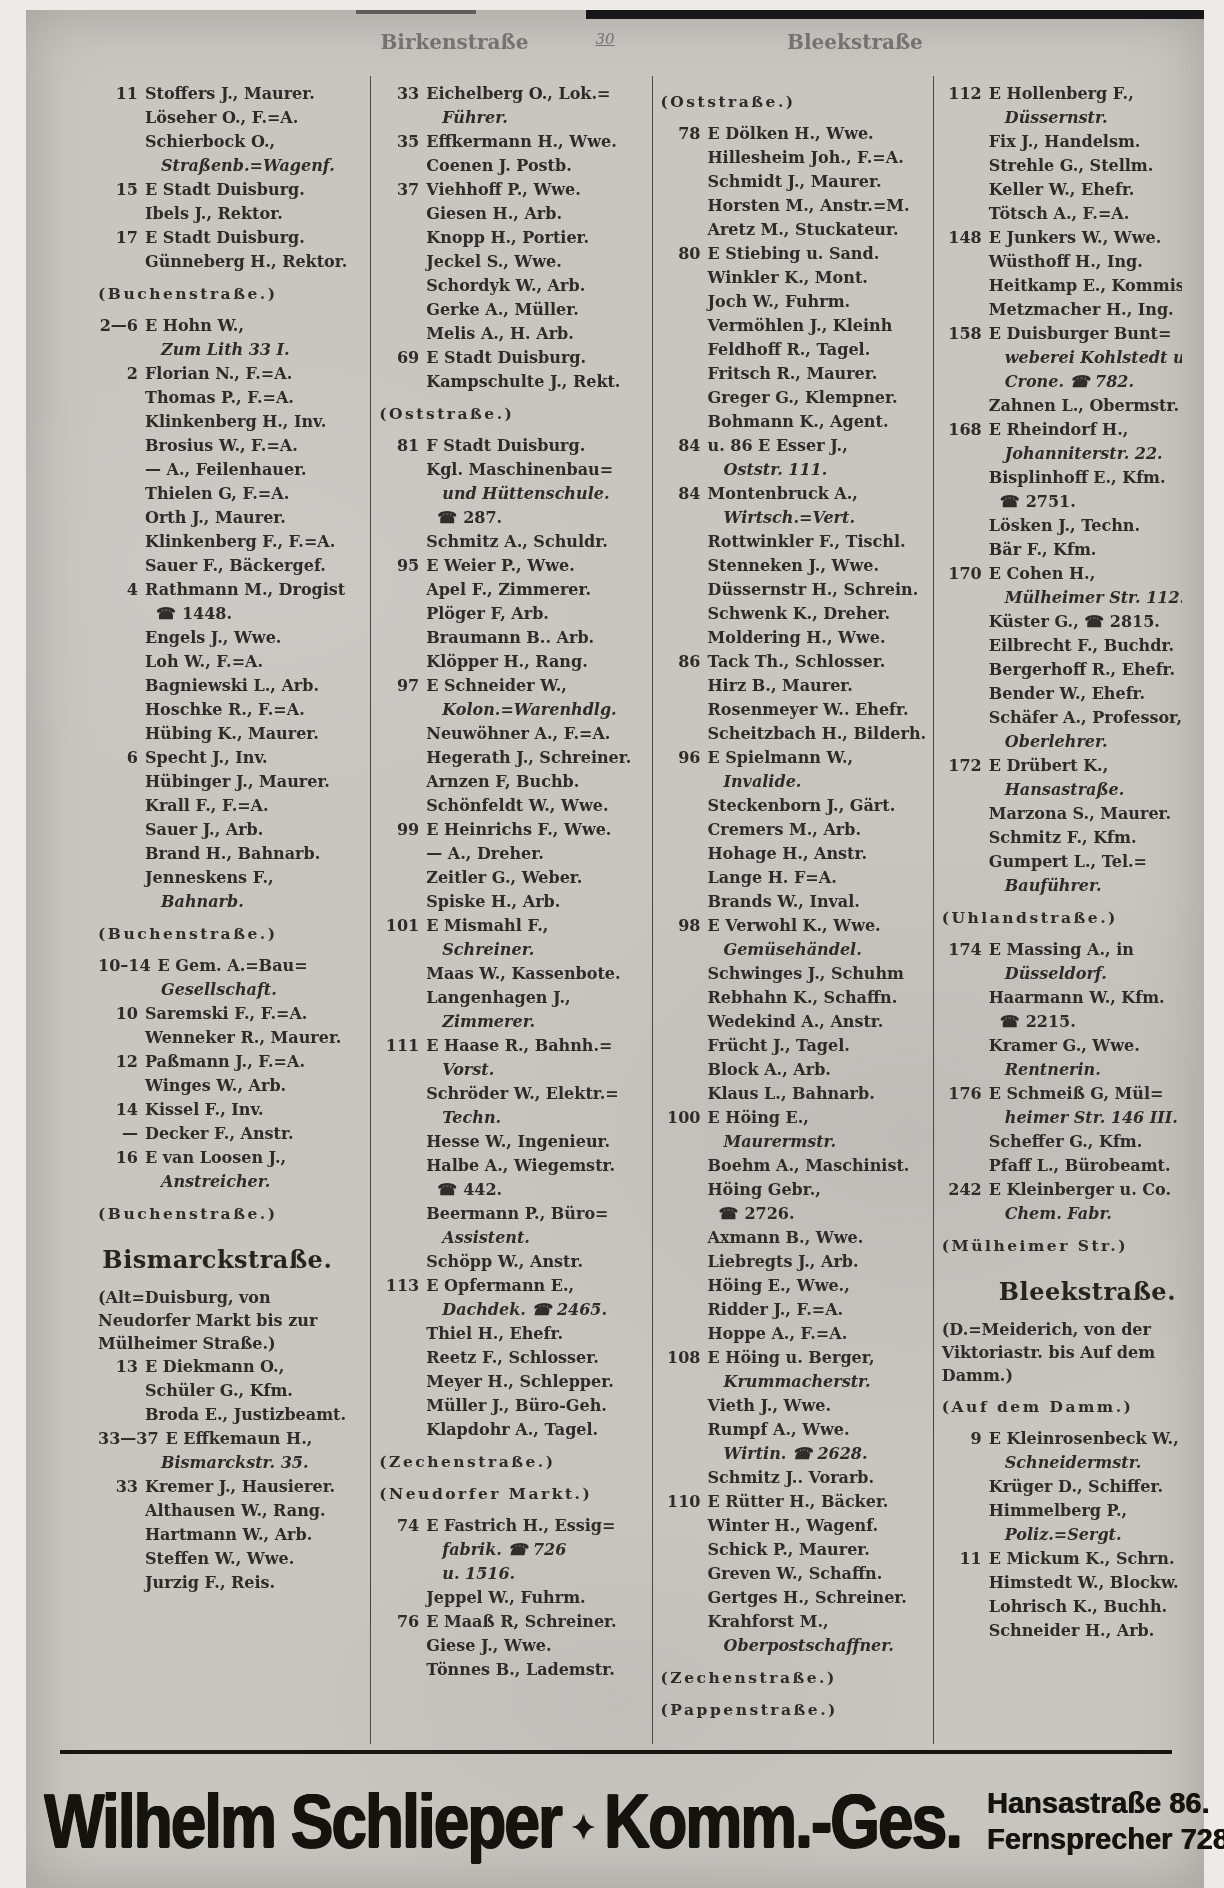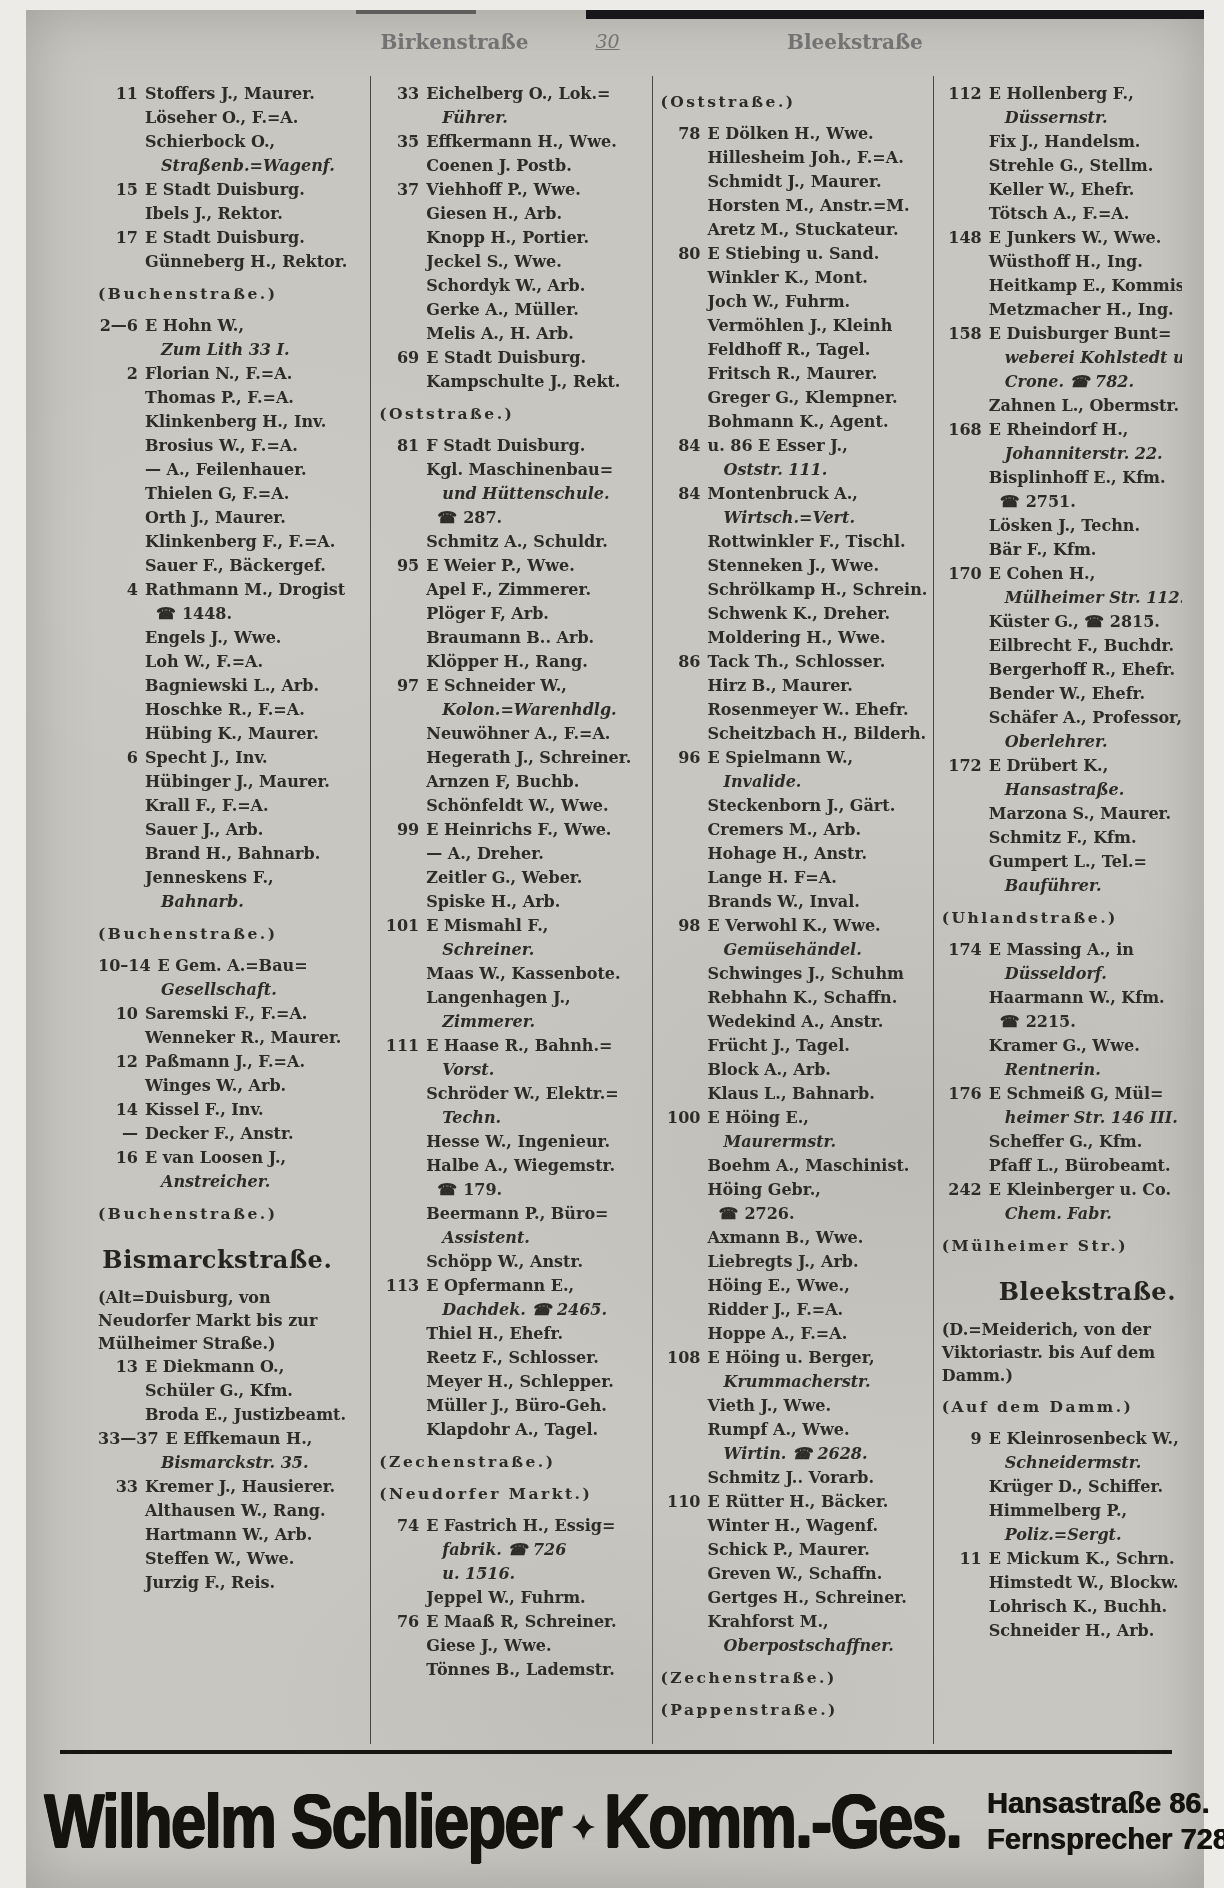--- a/index.html
+++ b/index.html
@@ -15,21 +15,21 @@
       radial-gradient(ellipse 700px 500px at 75% 60%, rgba(0,0,0,.05), rgba(0,0,0,0) 65%),
       radial-gradient(ellipse 500px 300px at 50% 90%, rgba(0,0,0,.04), rgba(0,0,0,0) 70%),
       #c7c6c1;
     box-shadow:inset 0 0 60px rgba(90,88,82,.35);
   }
   .top-smudge{position:absolute;top:0;left:560px;right:0;height:9px;background:#17161a;}
   .top-smudge2{position:absolute;top:0;left:330px;width:120px;height:4px;background:rgba(23,22,26,.55);}
 
   .page-header{position:absolute;top:30px;left:26px;right:36px;height:30px;color:#737373;}
   .ph-left{position:absolute;left:30.5%;font-size:20px;font-weight:bold;}
-  .ph-num{position:absolute;left:49%;font-size:19px;font-style:italic;text-decoration:underline;}
+  .ph-num{position:absolute;left:49%;font-size:15px;font-style:italic;text-decoration:underline;}
   .ph-right{position:absolute;left:65.5%;font-size:20px;font-weight:bold;}
 
   .columns{
     position:absolute;top:76px;left:58px;right:42px;height:1668px;
     display:flex;overflow:hidden;color:#2e2c28;
   }
   .col{flex:1 1 0;padding:6px 6px 0 8px;min-width:0;margin-left:32px;}
   .col + .col{border-left:1px solid #4a4843;}
 
   .ln{font-size:16px;line-height:24px;font-weight:bold;white-space:nowrap;display:flex;}
@@ -458,21 +458,21 @@
         <span class="txt">Techn.</span>
       </div>
       <div class="ln p">
         <span class="num"></span>
         <span class="txt">Hesse W., Ingenieur.</span>
       </div>
       <div class="ln p">
         <span class="num"></span>
         <span class="txt">Halbe A., Wiegemstr.</span>
       </div>
-      <div class="ln tel"><span class="phone-glyph">☎</span><span>179.</span></div>
+      <div class="ln tel"><span class="phone-glyph">☎</span><span>442.</span></div>
       <div class="ln p">
         <span class="num"></span>
         <span class="txt">Beermann P., Büro=</span>
       </div>
       <div class="ln w">
         <span class="num"></span>
         <span class="txt">Assistent.</span>
       </div>
       <div class="ln p">
         <span class="num"></span>
@@ -610,21 +610,21 @@
       <div class="ln p">
         <span class="num"></span>
         <span class="txt">Rottwinkler F., Tischl.</span>
       </div>
       <div class="ln p">
         <span class="num"></span>
         <span class="txt">Stenneken J., Wwe.</span>
       </div>
       <div class="ln p">
         <span class="num"></span>
-        <span class="txt">Schrölkamp H., Schrein.</span>
+        <span class="txt">Düssernstr H., Schrein.</span>
       </div>
       <div class="ln p">
         <span class="num"></span>
         <span class="txt">Schwenk K., Dreher.</span>
       </div>
       <div class="ln p">
         <span class="num"></span>
         <span class="txt">Moldering H., Wwe.</span>
       </div>
       <div class="ln e">

